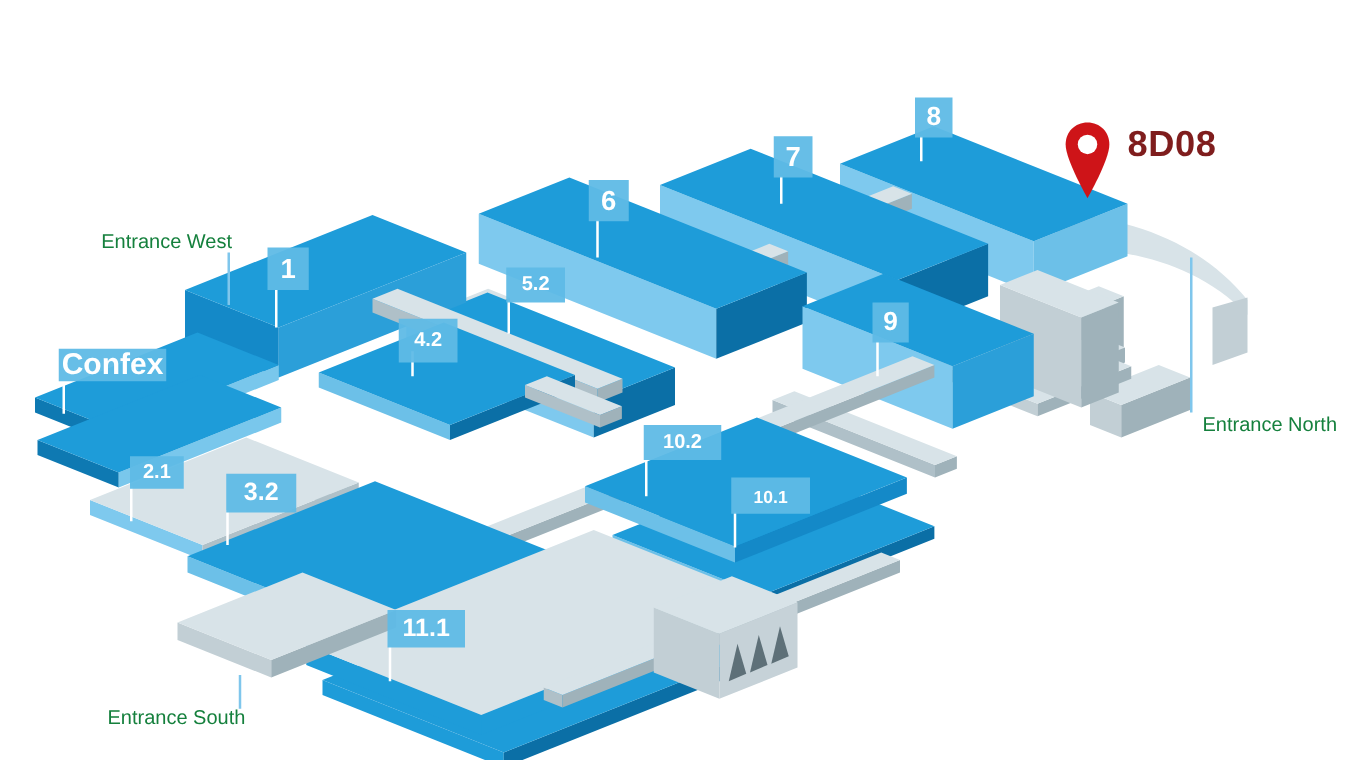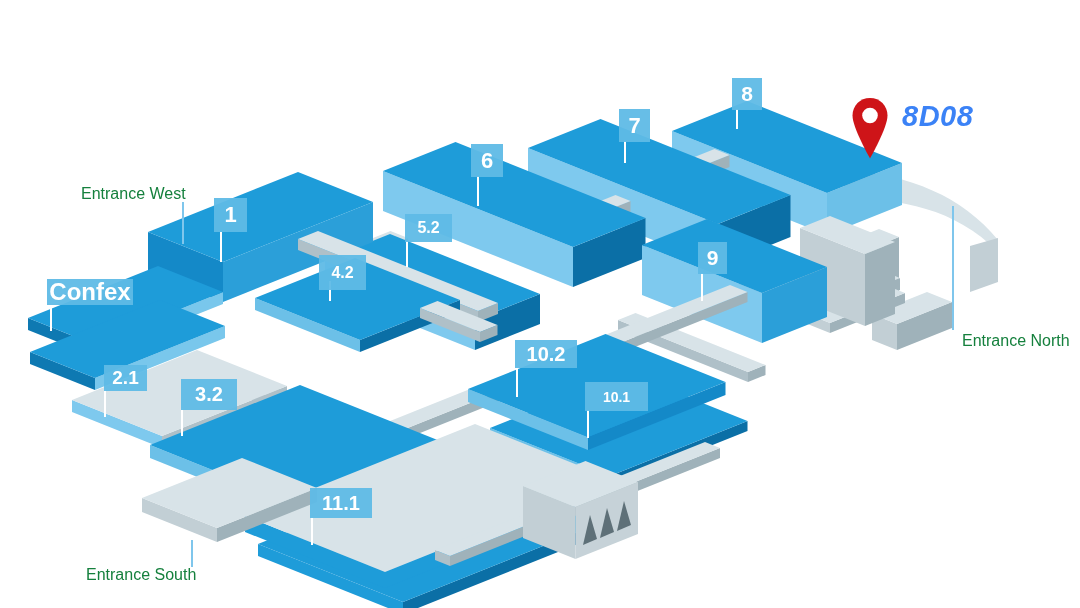--- a/index.html
+++ b/index.html
@@ -5,21 +5,21 @@
   html,body{margin:0;padding:0;background:#fff;}
   .stage{position:relative;width:1080px;height:608px;background:#ffffff;overflow:hidden;
          font-family:"Liberation Sans",sans-serif;}
   .scene{position:absolute;left:0;top:0;}
   .badge{position:absolute;display:flex;align-items:center;justify-content:center;
          background:rgba(95,186,230,0.95);color:#ffffff;font-weight:bold;z-index:5;}
   .leader{position:absolute;width:2px;z-index:4;}
   .leader.white{background:#ffffff;}
   .leader.blue{background:#7fc6ec;}
   .ent{position:absolute;color:#15803d;font-size:16px;white-space:nowrap;z-index:5;}
-  .stand{position:absolute;color:#3b82f6;font-size:29px;font-weight:bold;z-index:6;letter-spacing:0.5px;font-style:italic;}
+  .stand{position:absolute;color:#7f1d1d;font-size:29px;font-weight:bold;z-index:6;letter-spacing:0.5px;}
   .pin{position:absolute;z-index:6;}
 </style>
 </head>
 <body>
 
 <div class="stage">
 
   <svg id="scene" class="scene" width="1080" height="608" viewBox="0 0 1080 608">
       <g>
         <path d="M845,170 C910,175 962,196 998,240 L998,252 C955,208 900,199 845,198 Z" fill="#D8E3E8"></path>
@@ -187,29 +187,29 @@
       </g>
       <g>
         <path d="M583,545 L590,515 L597,539 Z" fill="#5E7078"></path>
         <path d="M600,538 L607,508 L614,532 Z" fill="#5E7078"></path>
         <path d="M617,531 L624,501 L631,525 Z" fill="#5E7078"></path>
       </g>
     </svg>
 
   <div class="badge" style="left:214px;top:198px;width:33px;height:34px;font-size:22px">1</div>
   <div class="badge" style="left:47px;top:279px;width:86px;height:26px;font-size:24px">Confex</div>
-  <div class="badge" style="left:104px;top:365px;width:43px;height:26px;font-size:19px">2.1</div>
+  <div class="badge" style="left:104px;top:365px;width:43px;height:26px;font-size:16px">2.1</div>
   <div class="badge" style="left:181px;top:379px;width:56px;height:31px;font-size:20px">3.2</div>
   <div class="badge" style="left:319px;top:255px;width:47px;height:35px;font-size:16px">4.2</div>
   <div class="badge" style="left:405px;top:214px;width:47px;height:28px;font-size:16px">5.2</div>
   <div class="badge" style="left:471px;top:144px;width:32px;height:33px;font-size:22px">6</div>
   <div class="badge" style="left:619px;top:109px;width:31px;height:33px;font-size:22px">7</div>
   <div class="badge" style="left:732px;top:78px;width:30px;height:32px;font-size:21px">8</div>
   <div class="badge" style="left:698px;top:242px;width:29px;height:32px;font-size:21px">9</div>
-  <div class="badge" style="left:515px;top:340px;width:62px;height:28px;font-size:20px">10.2</div>
+  <div class="badge" style="left:515px;top:340px;width:62px;height:28px;font-size:16px">10.2</div>
   <div class="badge" style="left:585px;top:382px;width:63px;height:29px;font-size:14px">10.1</div>
   <div class="badge" style="left:310px;top:488px;width:62px;height:30px;font-size:20px">11.1</div>
 
   <div class="leader white" style="left:220px;top:232px;height:30px"></div>
   <div class="leader white" style="left:50px;top:303px;height:28px"></div>
   <div class="leader white" style="left:104px;top:389px;height:28px"></div>
   <div class="leader white" style="left:181px;top:408px;height:28px"></div>
   <div class="leader white" style="left:329px;top:281px;height:20px"></div>
   <div class="leader white" style="left:406px;top:241px;height:26px"></div>
   <div class="leader white" style="left:477px;top:176px;height:30px"></div>

